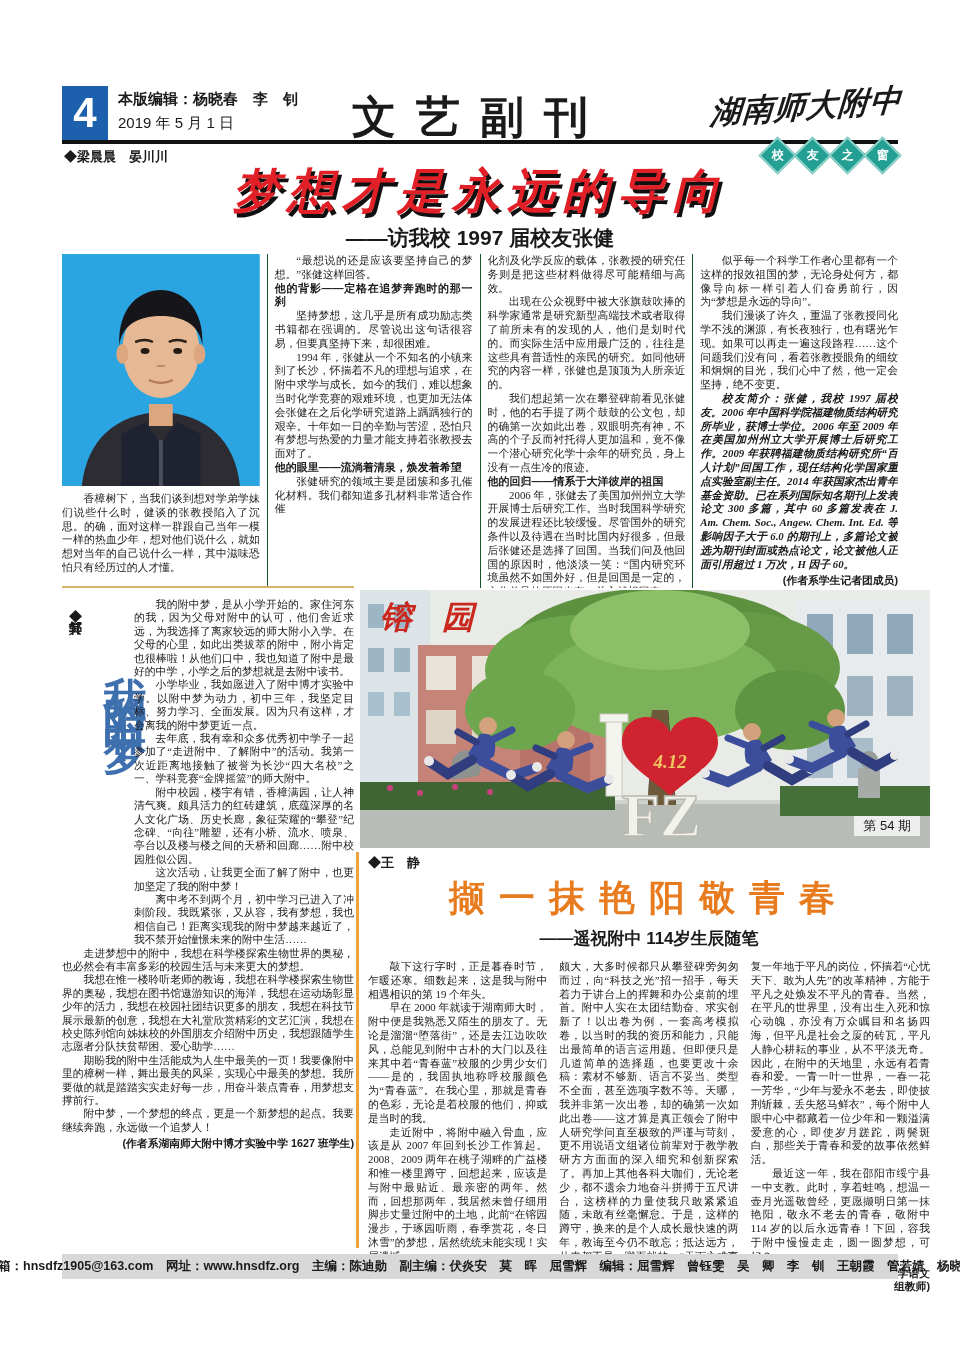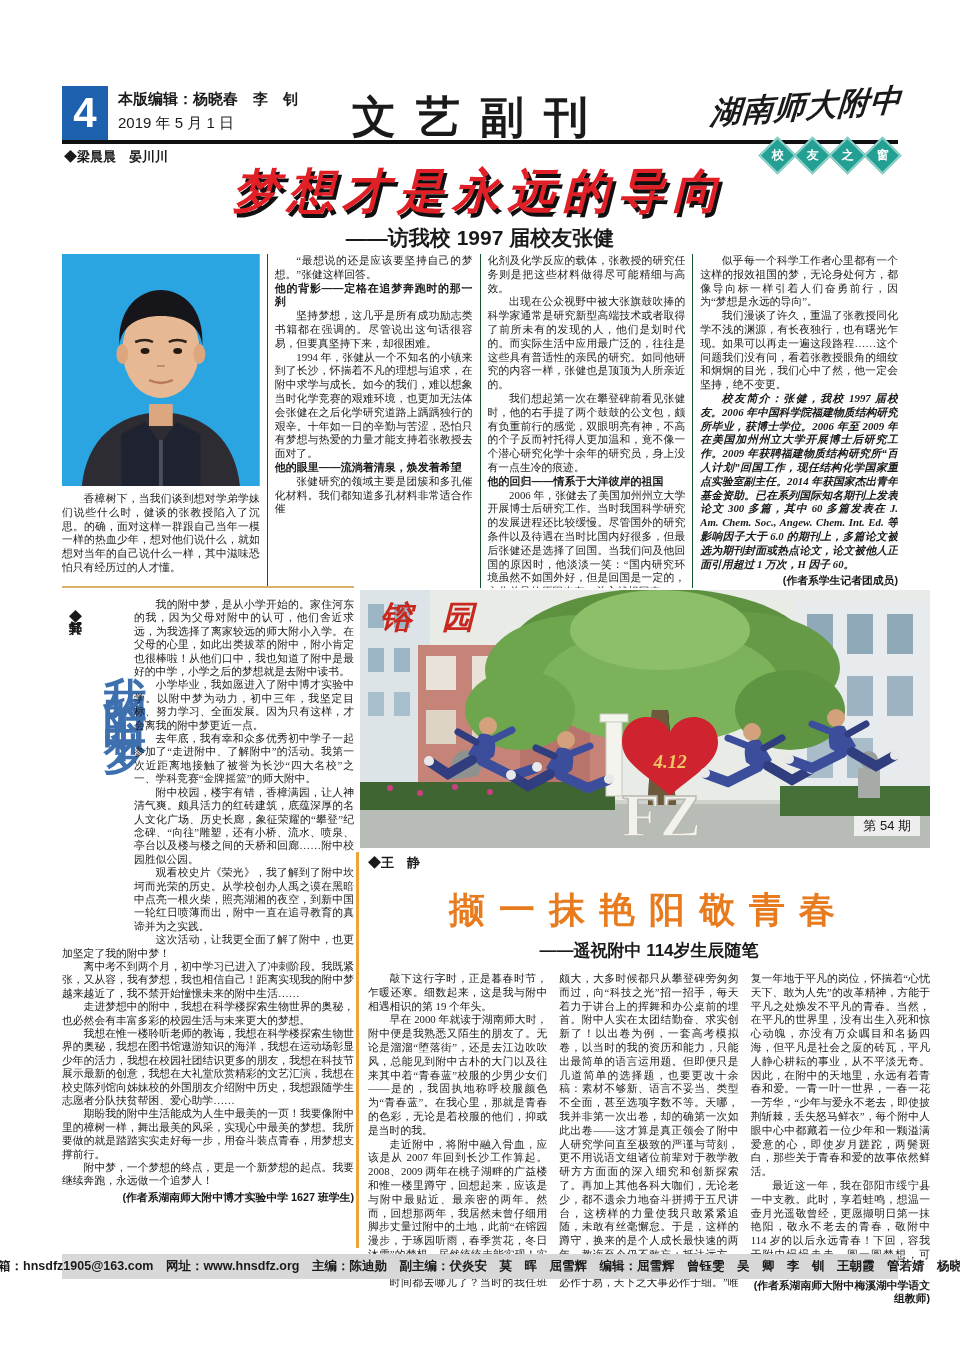--- a/index.html
+++ b/index.html
@@ -69,21 +69,21 @@
   .rong-label{position:absolute;left:20px;top:6px;color:#c8281e;font-size:32px;font-weight:900;
               font-style:italic;letter-spacing:30px;font-family:"Liberation Serif",serif;}
   .issue-box{position:absolute;right:10px;bottom:12px;background:rgba(255,255,255,0.75);
              padding:1px 9px;font-size:13px;font-family:"Liberation Sans",sans-serif;}
 
   
   .orange-rule{position:absolute;left:356px;top:852px;width:3px;height:396px;background:#eda43c;}
   .article3{position:absolute;left:368px;top:854px;width:562px;}
   .a3-author{font-family:"Liberation Sans",sans-serif;font-weight:bold;font-size:13px;}
   .a3-title{text-align:center;color:#e87b1e;font-size:36px;font-weight:900;letter-spacing:14px;
-            font-family:"Liberation Sans",sans-serif;margin-top:14px;}
+            font-family:"Liberation Sans",sans-serif;margin-top:2px;}
   .a3-subtitle{text-align:center;font-weight:bold;font-size:17px;margin-top:4px;
                font-family:"Liberation Sans",sans-serif;}
   .a3-cols{display:flex;margin-top:10px;}
   .a3col{flex:1;padding:0 6px;font-size:10.8px;line-height:13.8px;text-align:justify;
          height:316px;overflow:hidden;}
   .a3col:first-child{padding-left:0;}
   .a3col:last-child{padding-right:0;height:auto;overflow:visible;}
 
   
   .footer{position:absolute;left:62px;right:62px;top:1254px;height:25px;background:#d8d8d8;
@@ -155,21 +155,21 @@
           <div class="b-p">坚持梦想，这几乎是所有成功励志类书籍都在强调的。尽管说出这句话很容易，但要真坚持下来，却很困难。</div>
           <div class="b-p">1994 年，张健从一个不知名的小镇来到了长沙，怀揣着不凡的理想与追求，在附中求学与成长。如今的我们，难以想象当时化学竞赛的艰难环境，也更加无法体会张健在之后化学研究道路上踽踽独行的艰辛。十年如一日的辛勤与苦涩，恐怕只有梦想与热爱的力量才能支持着张教授去面对了。</div>
           <div class="b-h">他的眼里——流淌着清泉，焕发着希望</div>
           <div class="b-p">张健研究的领域主要是团簇和多孔催化材料。我们都知道多孔材料非常适合作催</div>
         </div>
     </div>
     <div class="a1col">
       <div>
           <div class="b-pn">化剂及化学反应的载体，张教授的研究任务则是把这些材料做得尽可能精细与高效。</div>
           <div class="b-p">出现在公众视野中被大张旗鼓吹捧的科学家通常是研究新型高端技术或者取得了前所未有的发现的人，他们是划时代的。而实际生活中应用最广泛的，往往是这些具有普适性的亲民的研究。如同他研究的内容一样，张健也是顶顶为人所亲近的。</div>
-          <div class="b-p">我们想起第一次在攀登碑前看见张健时，他的右手提了两个鼓鼓的公文包，颇有负重前行的感觉，双眼明亮有神，不高的个子反而衬托得人更加温和，竟不像一个潜心研究化学十余年的研究员，身上没有一点生冷的痕迹。</div>
+          <div class="b-p">我们想起第一次在攀登碑前看见张健时，他的右手提了两个鼓鼓的公文包，却的确第一次如此出卷，双眼明亮有神，不高的个子反而衬托得人更加温和，竟不像一个潜心研究化学十余年的研究员，身上没有一点生冷的痕迹。</div>
           <div class="b-h">他的回归——情系于大洋彼岸的祖国</div>
           <div class="b-p">2006 年，张健去了美国加州州立大学开展博士后研究工作。当时我国科学研究的发展进程还比较缓慢。尽管国外的研究条件以及待遇在当时比国内好很多，但最后张健还是选择了回国。当我们问及他回国的原因时，他淡淡一笑：“国内研究环境虽然不如国外好，但是回国是一定的，文化差异的原因也有，总之就想回来。”</div>
         </div>
     </div>
     <div class="a1col">
       <div>
           <div class="b-p">似乎每一个科学工作者心里都有一个这样的报效祖国的梦，无论身处何方，都像导向标一样引着人们奋勇前行，因为“梦想是永远的导向”。</div>
           <div class="b-p">我们漫谈了许久，重温了张教授同化学不浅的渊源，有长夜独行，也有曙光乍现。如果可以再走一遍这段路程……这个问题我们没有问，看着张教授眼角的细纹和炯炯的目光，我们心中了然，他一定会坚持，绝不变更。</div>
           <div class="b-intro">校友简介：张健，我校 1997 届校友。2006 年中国科学院福建物质结构研究所毕业，获博士学位。2006 年至 2009 年在美国加州州立大学开展博士后研究工作。2009 年获聘福建物质结构研究所“百人计划”回国工作，现任结构化学国家重点实验室副主任。2014 年获国家杰出青年基金资助。已在系列国际知名期刊上发表论文 300 多篇，其中 60 多篇发表在 J. Am. Chem. Soc., Angew. Chem. Int. Ed. 等影响因子大于 6.0 的期刊上，多篇论文被选为期刊封面或热点论文，论文被他人正面引用超过 1 万次，H 因子 60。</div>
           <div class="b-sig">(作者系学生记者团成员)</div>
@@ -182,21 +182,20 @@
   <div class="article2">
     <div class="a2-float">
       <div class="a2-author">◆邹其轩</div>
       <div class="a2-title">我的附中梦</div>
     </div>
     <div>
         <div class="b-p">我的附中梦，是从小学开始的。家住河东的我，因为父母对附中的认可，他们舍近求远，为我选择了离家较远的师大附小入学。在父母的心里，如此出类拔萃的附中，附小肯定也很棒啦！从他们口中，我也知道了附中是最好的中学，小学之后的梦想就是去附中读书。</div>
         <div class="b-p">小学毕业，我如愿进入了附中博才实验中学。以附中梦为动力，初中三年，我坚定目标、努力学习、全面发展。因为只有这样，才会离我的附中梦更近一点。</div>
         <div class="b-p">去年底，我有幸和众多优秀初中学子一起参加了“走进附中、了解附中”的活动。我第一次近距离地接触了被誉为长沙“四大名校”之一、学科竞赛“金牌摇篮”的师大附中。</div>
         <div class="b-p">附中校园，楼宇有错，香樟满园，让人神清气爽。颇具活力的红砖建筑，底蕴深厚的名人文化广场、历史长廊，象征荣耀的“攀登”纪念碑、“向往”雕塑，还有小桥、流水、喷泉、亭台以及楼与楼之间的天桥和回廊……附中校园胜似公园。</div>
-        <div class="b-p">观看校史片《荣光》，我了解到了附中坎坷而光荣的历史。从学校创办人禹之谟在黑暗中点亮一根火柴，照亮湖湘的夜空，到新中国一轮红日喷薄而出，附中一直在追寻教育的真谛并为之实践。</div>
         <div class="b-p">这次活动，让我更全面了解了附中，也更加坚定了我的附中梦！</div>
         <div class="b-p">离中考不到两个月，初中学习已进入了冲刺阶段。我既紧张，又从容，我有梦想，我也相信自己！距离实现我的附中梦越来越近了，我不禁开始憧憬未来的附中生活……</div>
         <div class="b-p">走进梦想中的附中，我想在科学楼探索生物世界的奥秘，也必然会有丰富多彩的校园生活与未来更大的梦想。</div>
         <div class="b-p">我想在惟一楼聆听老师的教诲，我想在科学楼探索生物世界的奥秘，我想在图书馆遨游知识的海洋，我想在运动场彰显少年的活力，我想在校园社团结识更多的朋友，我想在科技节展示最新的创意，我想在大礼堂欣赏精彩的文艺汇演，我想在校史陈列馆向姊妹校的外国朋友介绍附中历史，我想跟随学生志愿者分队扶贫帮困、爱心助学……</div>
         <div class="b-p">期盼我的附中生活能成为人生中最美的一页！我要像附中里的樟树一样，舞出最美的风采，实现心中最美的梦想。我所要做的就是踏踏实实走好每一步，用奋斗装点青春，用梦想支撑前行。</div>
         <div class="b-p">附中梦，一个梦想的终点，更是一个新梦想的起点。我要继续奔跑，永远做一个追梦人！</div>
         <div class="b-sig">(作者系湖南师大附中博才实验中学 1627 班学生)</div>
       </div>
   </div>
 

